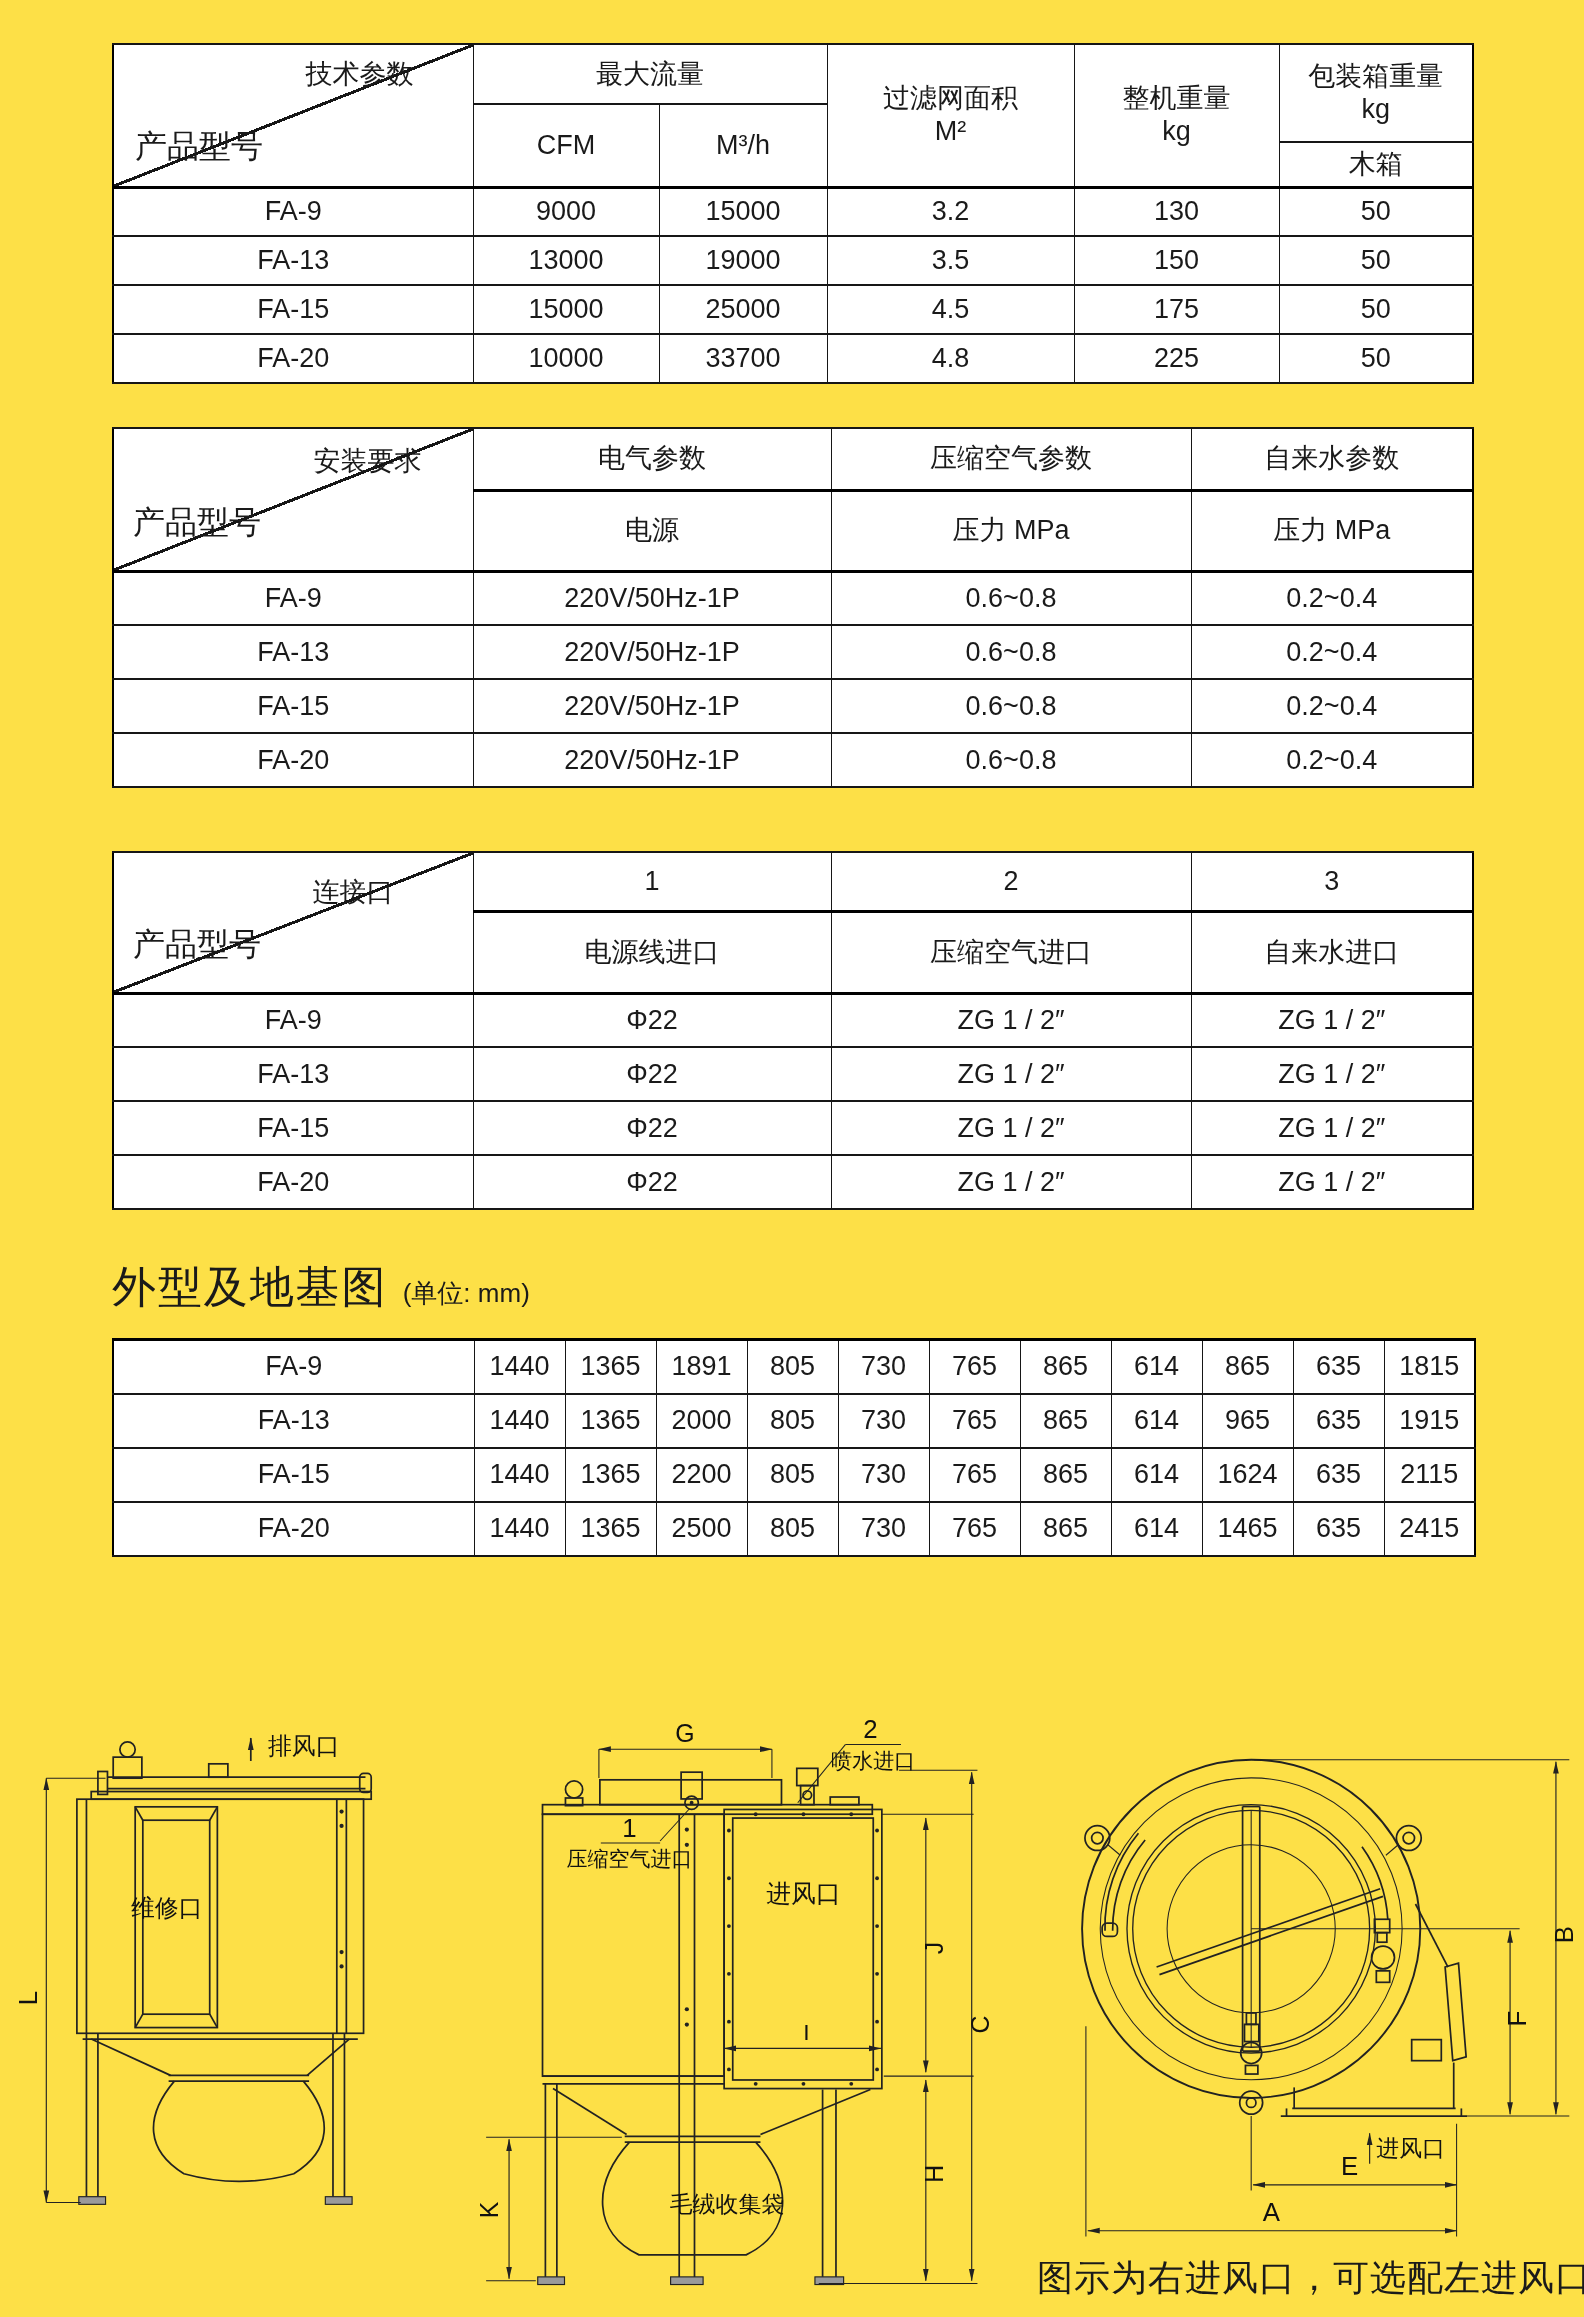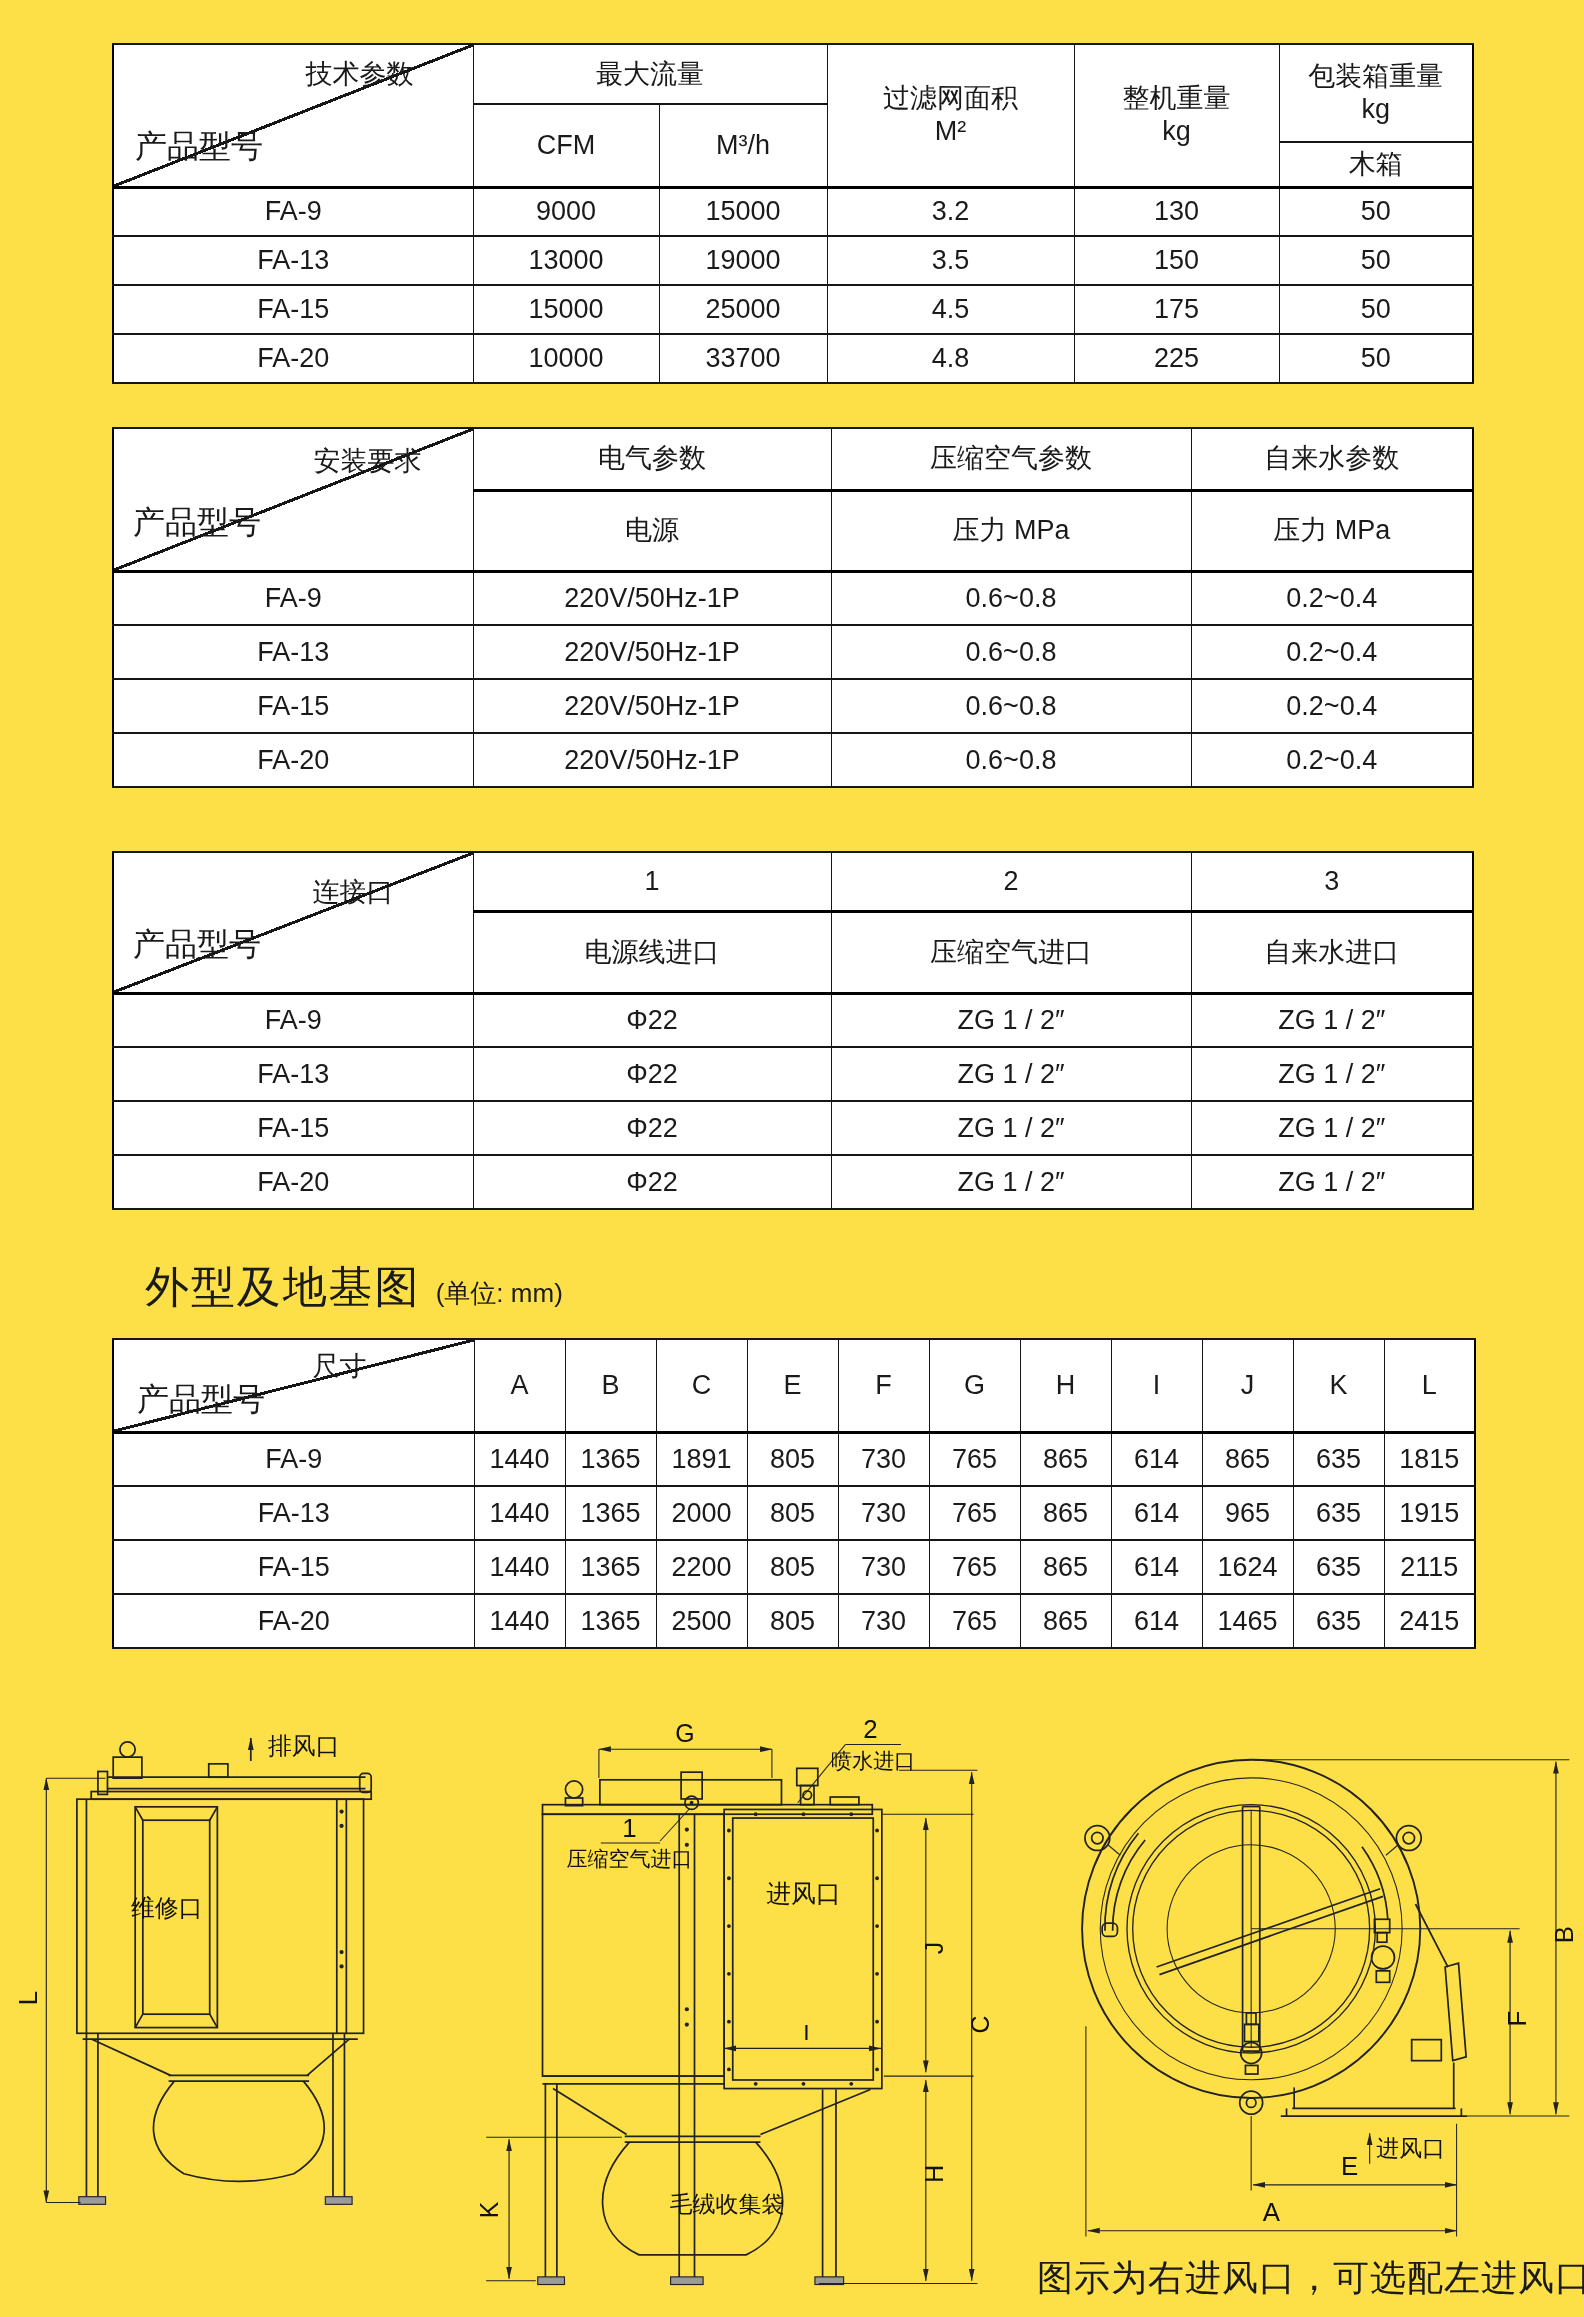--- a/index.html
+++ b/index.html
@@ -18,21 +18,21 @@
       transparent calc(50% - 1.5px), #161616 calc(50% - 1.5px),
       #161616 calc(50% + 1.5px), transparent calc(50% + 1.5px));}
   .diag .ct{position:absolute;font-size:27px;white-space:nowrap;}
   .diag .cb{position:absolute;font-size:32px;white-space:nowrap;}
   #t1 .ct{top:13.4px;right:59px;} #t1 .cb{left:21px;bottom:19px;}
   #t2 .ct{top:16.3px;right:51px;} #t2 .cb{left:19px;bottom:27px;}
   #t3 .ct{top:23px;right:79px;} #t3 .cb{left:19px;bottom:27px;}
   #t4 .ct{top:9.6px;right:107px;} #t4 .cb{left:23px;bottom:11.5px;}
 
   .two{display:block;}
-  #sectitle{left:112px;top:1258px;margin-left:33px;}
+  #sectitle{left:112px;top:1258px;}
   #sectitle .big{font-size:44px;letter-spacing:1.9px;}
   #sectitle .unit{font-size:26px;margin-left:15.3px;}
 
   svg text{font-family:"Liberation Sans","DejaVu Sans",sans-serif;fill:#111;stroke:none;}
   svg .ln{stroke:#222;fill:none;stroke-width:1.8;}
   svg .thin{stroke:#222;fill:none;stroke-width:1.1;}
   svg .dim{stroke:#222;fill:none;stroke-width:1.2;}
   svg .dot{fill:#222;stroke:none;}
   svg .foot{fill:#9a9a9a;stroke:#222;stroke-width:1.2;}
 
@@ -225,37 +225,20 @@
         <col style="width:91px">
         <col style="width:91px">
         <col style="width:91px">
         <col style="width:91px">
         <col style="width:91px">
         <col style="width:91px">
         <col style="width:91px">
         <col style="width:91px">
       </colgroup>
     <tbody>
-        <tr style="height:93px">
-      <td class="diag">
-        <span class="ct">尺寸</span>
-        <span class="cb">产品型号</span>
-      </td>
-      <th>A</th>
-          <th>B</th>
-          <th>C</th>
-          <th>E</th>
-          <th>F</th>
-          <th>G</th>
-          <th>H</th>
-          <th>I</th>
-          <th>J</th>
-          <th>K</th>
-          <th>L</th>
-    </tr>
     <tr class="sep" style="height:54px">
           <td>FA-9</td>
           <td>1440</td>
           <td>1365</td>
           <td>1891</td>
           <td>805</td>
           <td>730</td>
           <td>765</td>
           <td>865</td>
           <td>614</td>

